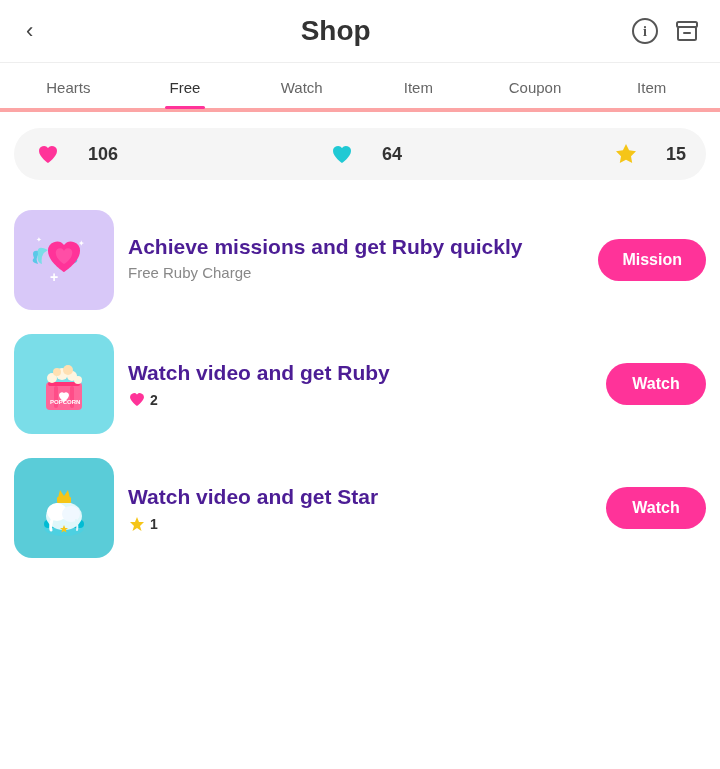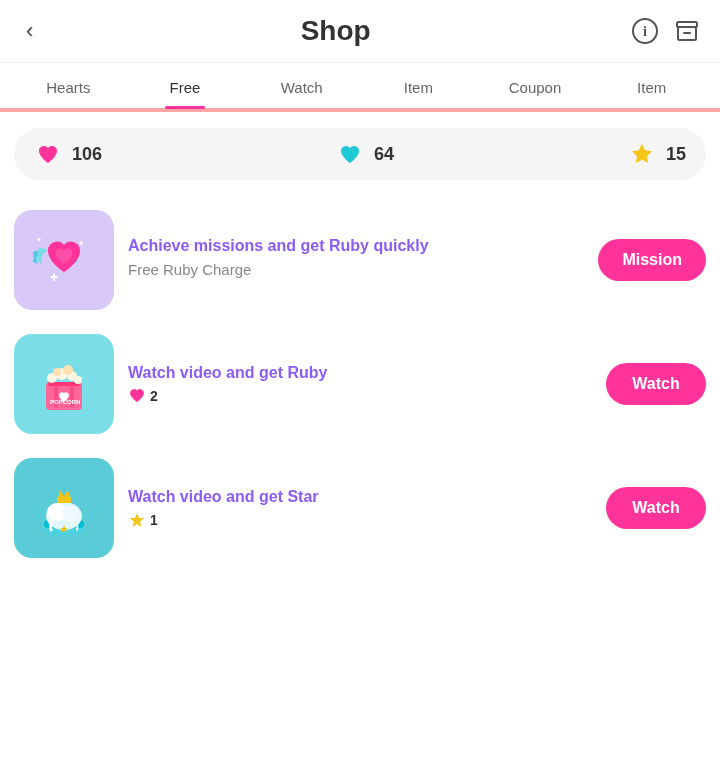--- a/index.html
+++ b/index.html
@@ -80,21 +80,21 @@
     }
 
     
     .stats-bar {
       margin: 16px 14px;
       background: #f5f5f5;
       border-radius: 50px;
       padding: 12px 20px;
       display: flex;
       align-items: center;
-      gap: 10px;
+      gap: 26px;
     }
     .stat-count {
       font-size: 18px;
       font-weight: 600;
       color: #333;
     }
     .stat-divider {
       flex: 1;
     }
 
@@ -144,23 +144,23 @@
     .card-image.teal {
       background: #7adde8;
     }
     .card-image.teal2 {
       background: #5accd8;
     }
     .card-content {
       flex: 1;
     }
     .card-title {
-      font-size: 16px;
-      font-weight: 600;
-      color: #8b5cf6;
+      font-size: 21px;
+      font-weight: 600;
+      color: #4c1d95;
       line-height: 1.3;
       margin-bottom: 4px;
     }
     .card-subtitle {
       font-size: 15px;
       color: #888;
       margin-bottom: 6px;
     }
     .card-reward {
       display: flex;

